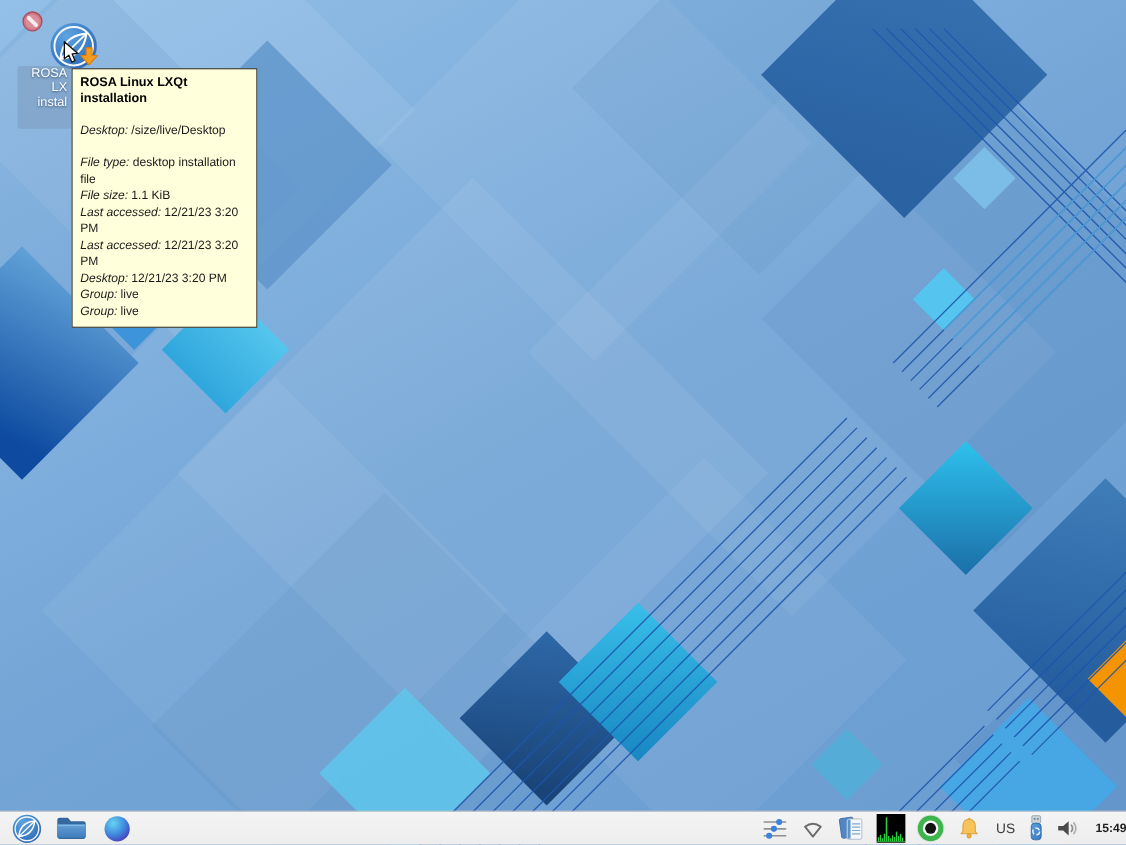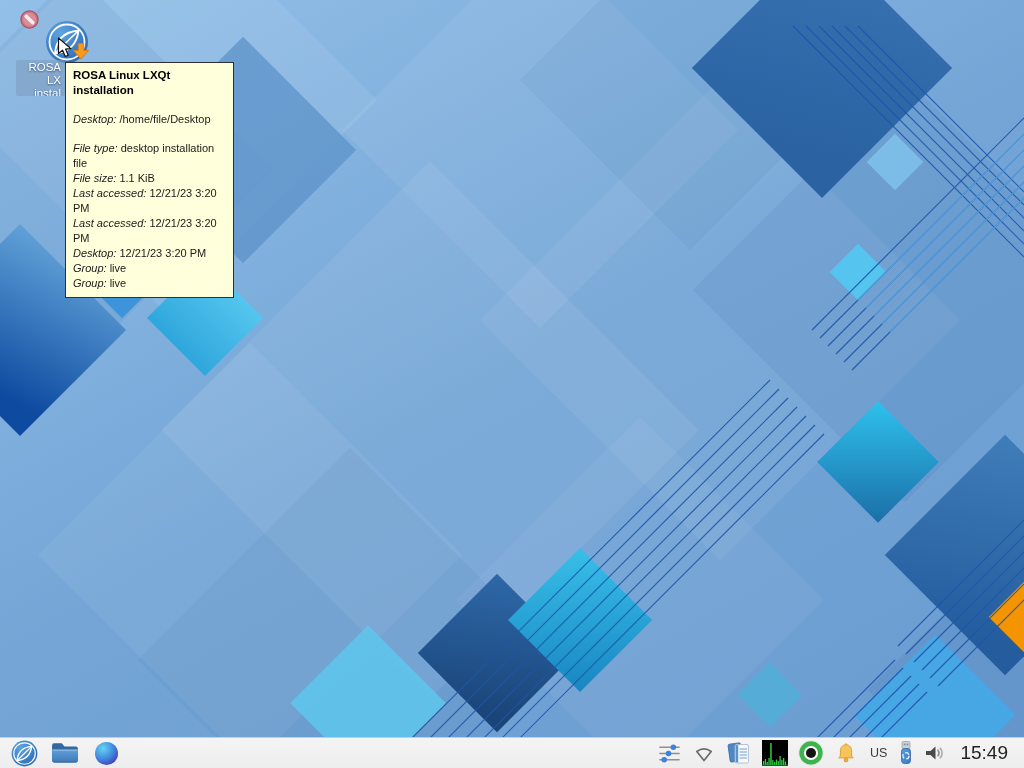--- a/index.html
+++ b/index.html
@@ -6,21 +6,21 @@
   html,body { width:1024px; height:768px; overflow:hidden; }
   body { position:relative; font-family:"Liberation Sans", sans-serif; background:#79a9d8; }
 
   .wallpaper { position:absolute; left:0; top:0; width:1024px; height:768px; display:block; }
 
   
   .desktop-icon { position:absolute; left:0; top:0; width:120px; height:110px; z-index:2; }
   .emblem   { position:absolute; left:20px; top:10px; width:19px; height:19px; }
   .app-icon { position:absolute; left:45px; top:20px; width:44px; height:44px; }
   .dl-arrow { position:absolute; left:72px; top:41px; width:18px; height:20px; }
-  .icon-label { position:absolute; left:16px; top:60px; width:49px; height:36px;
+  .icon-label { position:absolute; left:16px; top:60px; width:49px; height:57px;
                 background:rgba(125,156,189,0.55); border-radius:2px;
                 color:#ffffff; font-size:11.5px; line-height:13px; text-align:right;
                 padding:1px 4px 0 1px; overflow:hidden;
                 text-shadow:0 1px 2px rgba(10,40,80,0.65); }
 
   
   .tooltip { position:absolute; left:65px; top:62px; width:169px; z-index:5;
              background:#ffffdc; border:1px solid #2f2f2f; color:#1a1a1a;
              padding:5px 7px 6px 7px; font-size:11px; line-height:15px; }
   .tooltip .tt-title { font-weight:bold; font-size:11.5px; color:#000; }
@@ -30,24 +30,24 @@
   
   .cursor { position:absolute; left:57px; top:37px; width:20px; height:22px; z-index:10; }
 
   
   .panel { position:absolute; left:0; bottom:0; width:1024px; height:31px; z-index:4;
            background:linear-gradient(#f4f4f4,#ededed); border-top:1px solid #cbcbcb;
            display:flex; align-items:center; justify-content:space-between; }
   .launchers { display:flex; align-items:center; gap:11px; padding-left:9px; }
   .launchers button { background:none; border:none; padding:0; width:30px; height:28px;
                       display:flex; align-items:center; justify-content:center; cursor:pointer; }
-  .tray { display:flex; align-items:center; gap:10px; padding-right:16px; }
+  .tray { display:flex; align-items:center; gap:10px; padding-right:0; }
   .tray-icon { display:flex; align-items:center; justify-content:center; height:28px; }
   .kb { font-size:12.5px; color:#3c3c3c; padding:0 2px; }
-  .clock { font-size:19px; color:#1f1f1f; padding-left:2px; }
+  .clock { font-size:11px; color:#1f1f1f; padding-left:2px;font-weight:bold; }
   .globe { width:23px; height:23px; border-radius:50%;
            background:radial-gradient(circle at 35% 28%, #66d4f2, #3f87dd 48%, #4a32b4 85%, #37227e); }
   .sysmon { width:26px; height:26px; background:#000; display:flex; align-items:flex-end; }
 </style>
 </head>
 <body>
 
 <svg class="wallpaper" viewBox="0 0 1024 768" preserveAspectRatio="none">
   <defs>
     <linearGradient id="base" x1="0" y1="0" x2="0.75" y2="1">
@@ -186,21 +186,21 @@
     <div>ROSA</div>
     <div>LX</div>
     <div>instal</div>
   </div>
 </div>
 
 <div class="tooltip">
   <div class="tt-title">ROSA Linux LXQt installation</div>
   <div class="tt-gap"></div>
   <div>
-    <span class="lbl">Desktop:</span><span>/home/file/Desktop</span>
+    <span class="lbl">Desktop:</span><span>/size/live/Desktop</span>
   </div>
   <div class="tt-gap"></div>
   <div>
     <span class="lbl">File type:</span><span>desktop installation file</span>
   </div>
   <div>
     <span class="lbl">File size:</span><span>1.1 KiB</span>
   </div>
   <div>
     <span class="lbl">Last accessed:</span><span>12/21/23 3:20 PM</span>

